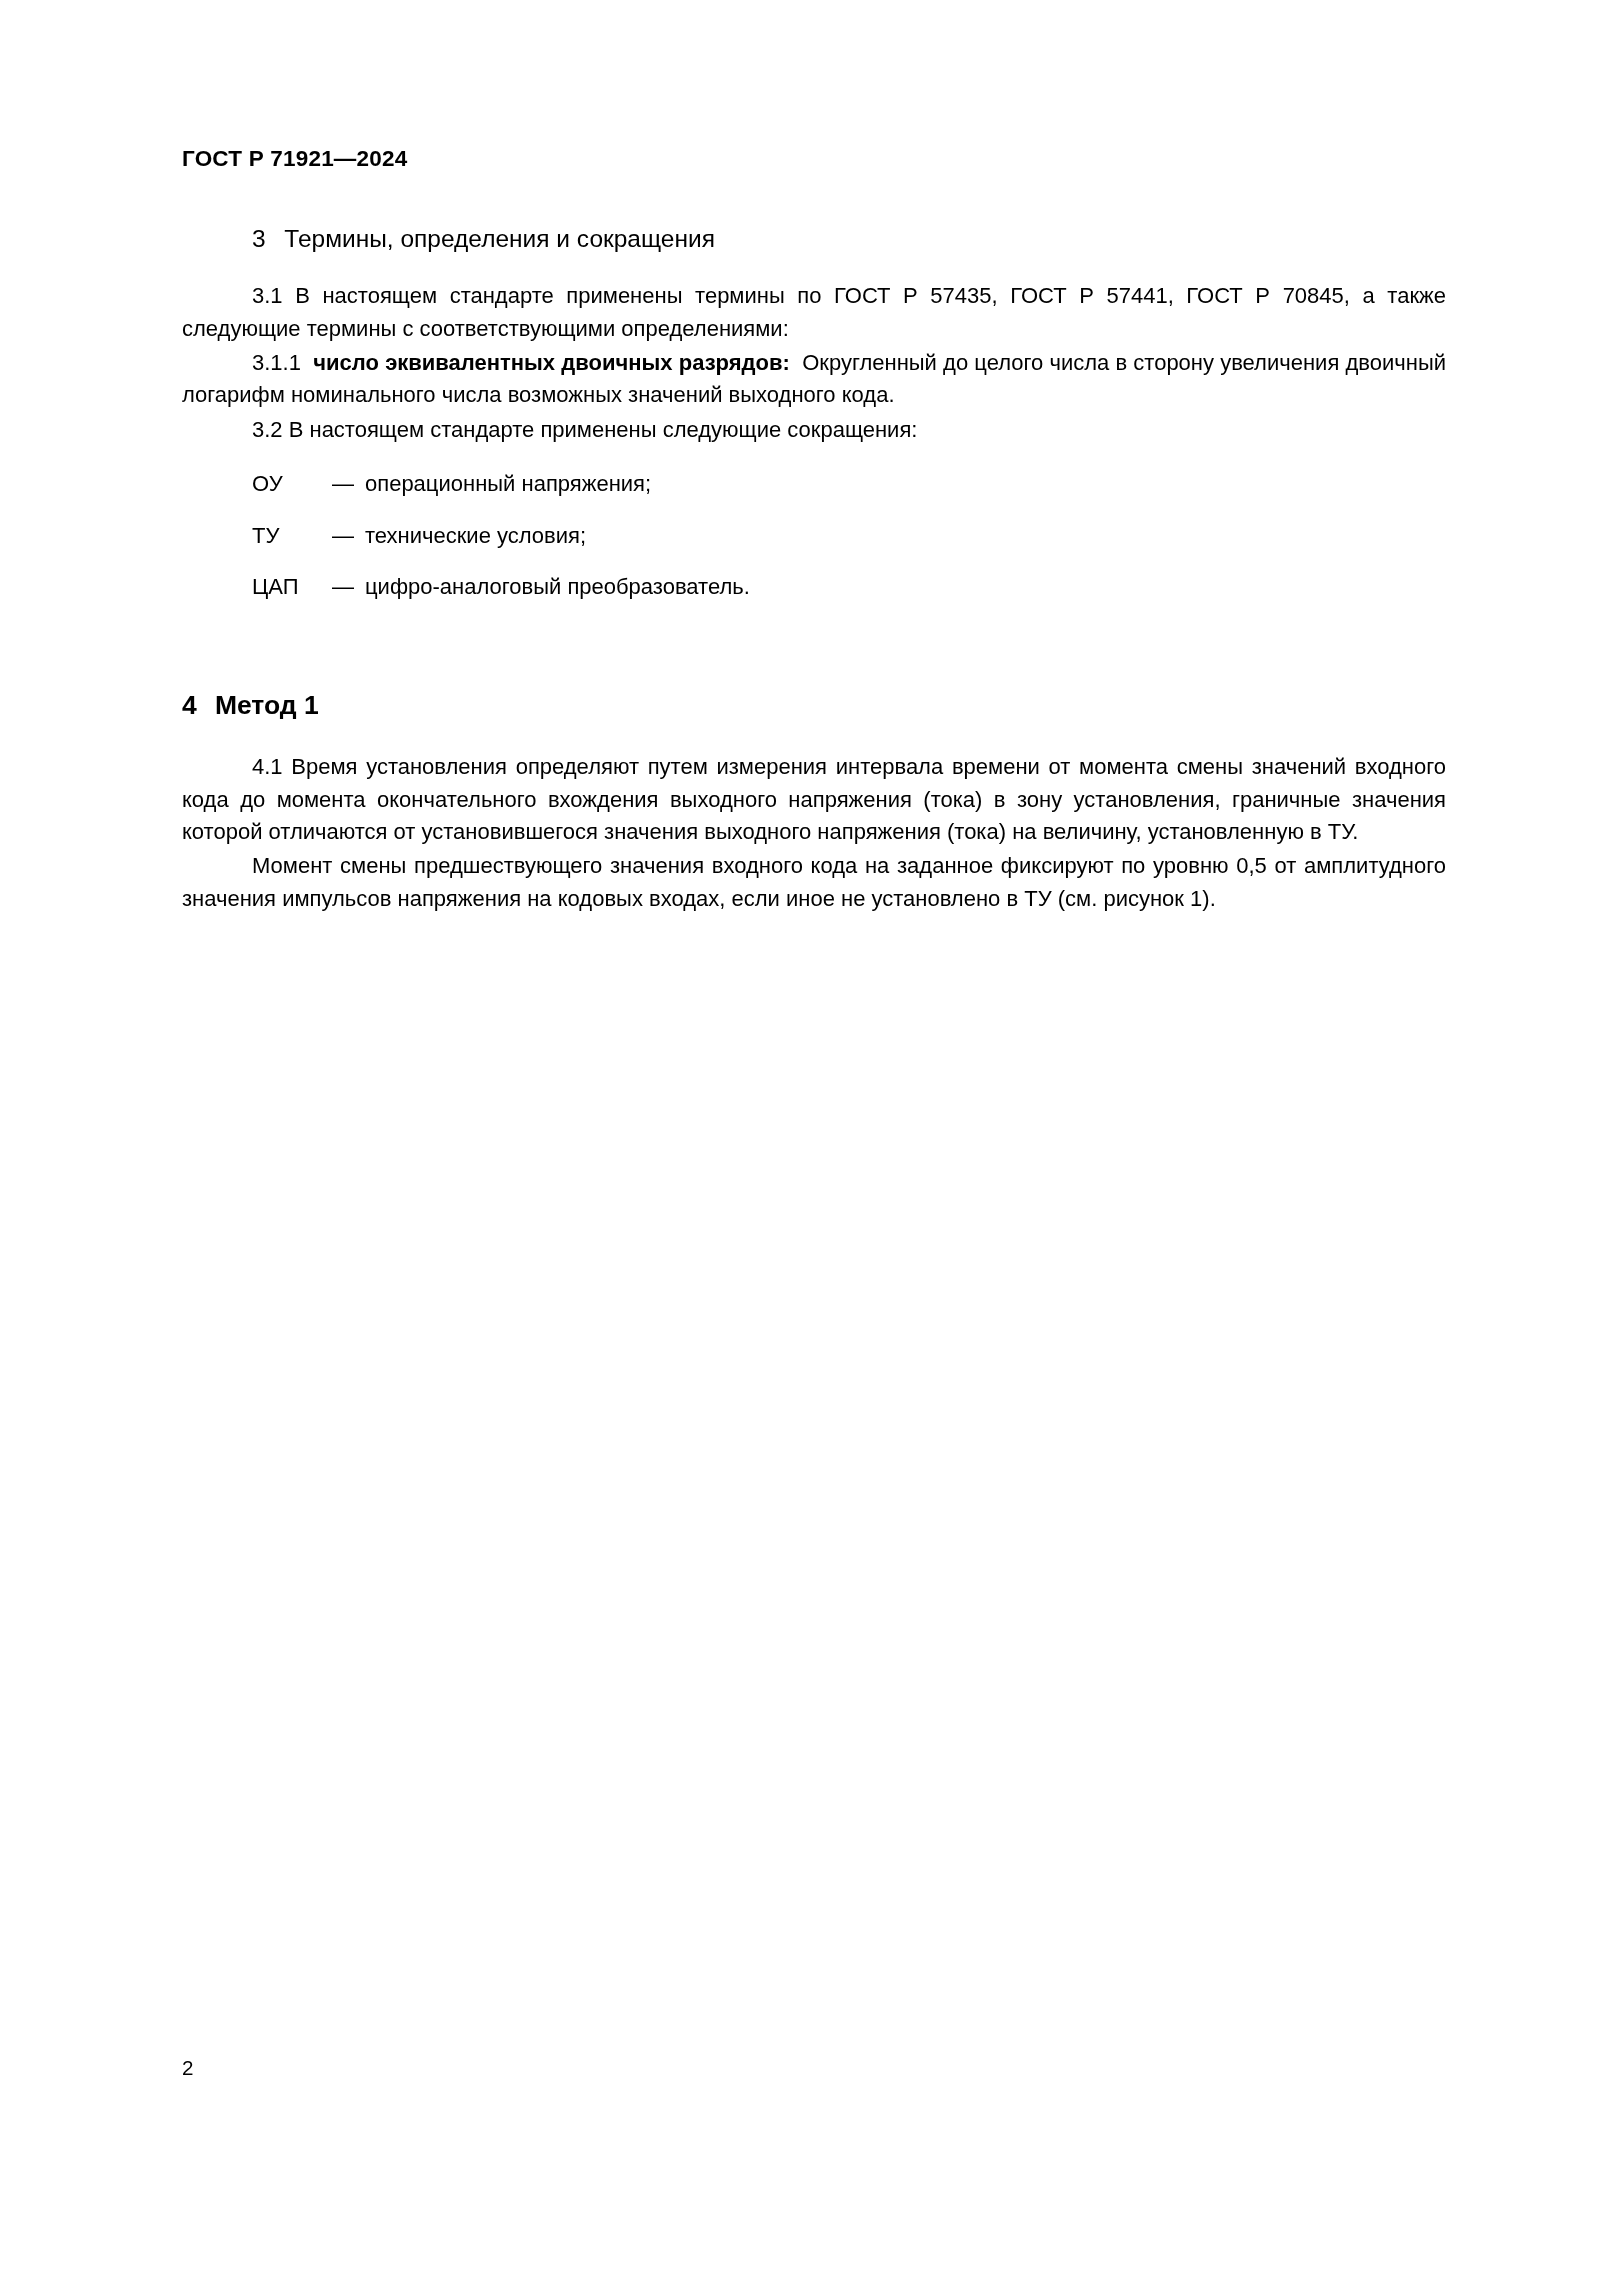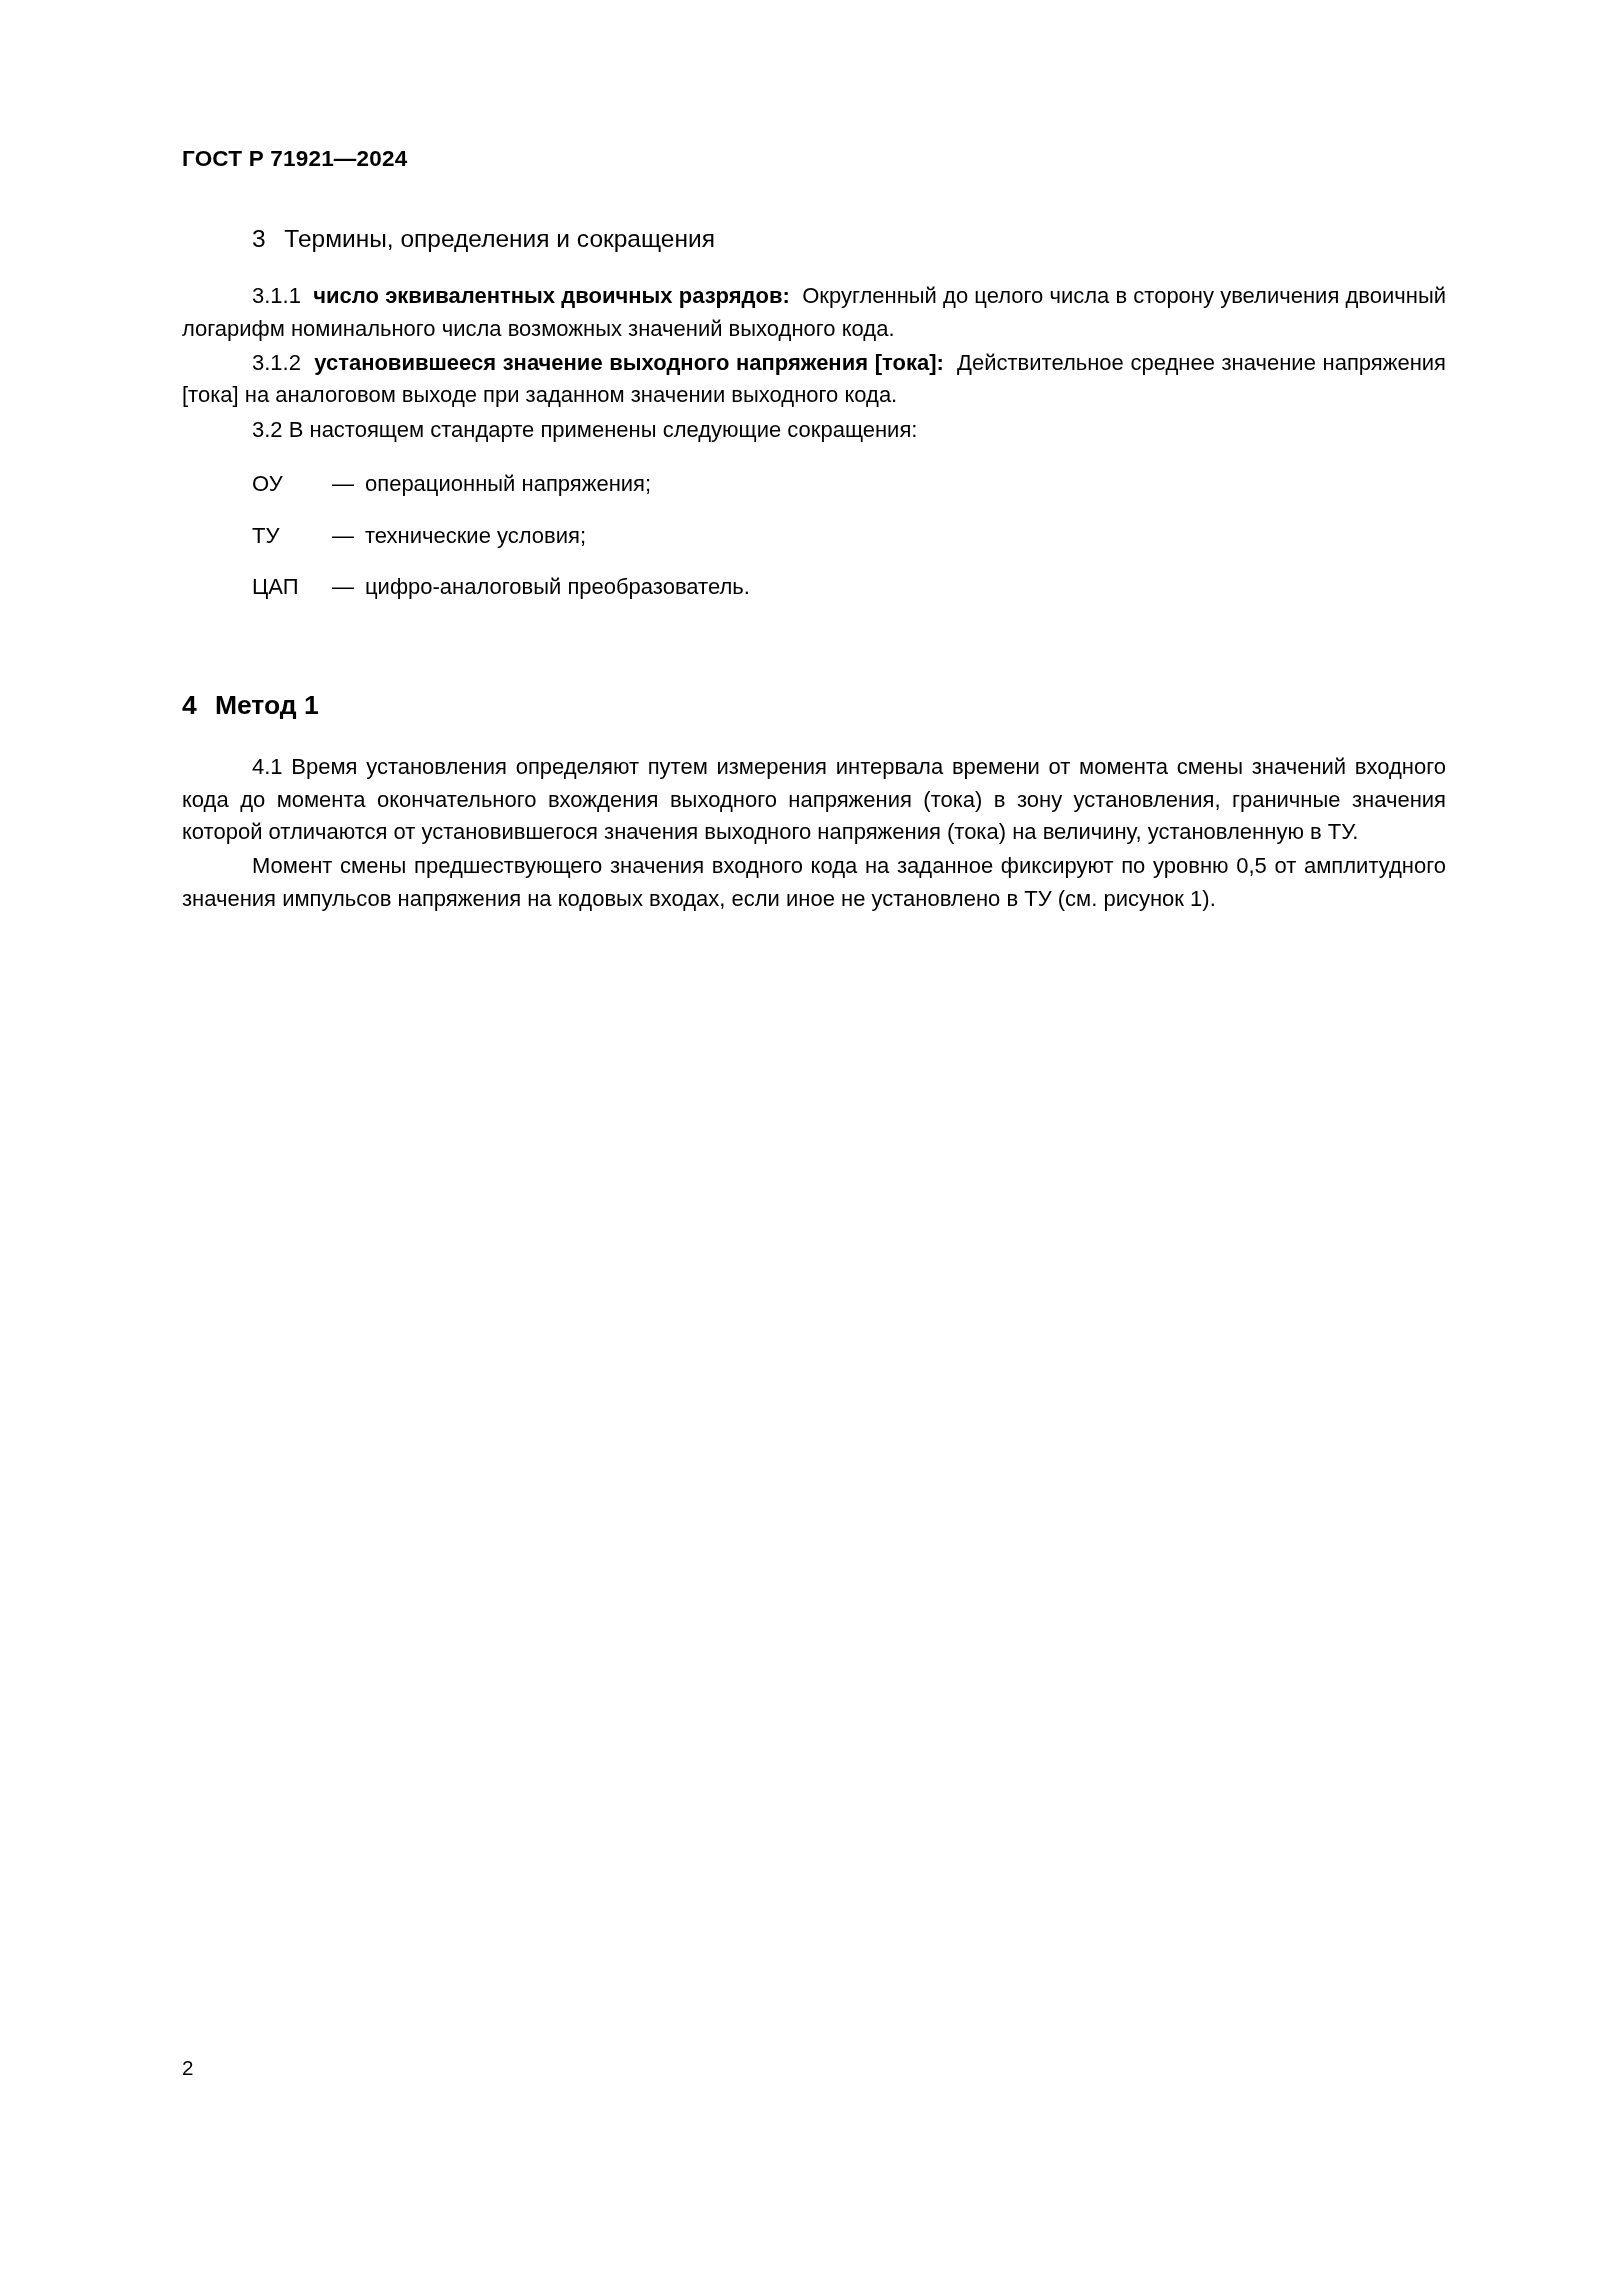--- a/index.html
+++ b/index.html
@@ -111,32 +111,28 @@
 
   <div class="content">
 
     <div class="header-line">ГОСТ Р 71921—2024</div>
 
     <h2 class="section-title">
       <span class="num">3</span>
       <span>Термины, определения и сокращения</span>
     </h2>
 
+    <p class="para indent">3.1  В настоящем стандарте применены термины по ГОСТ Р 57435, ГОСТ Р 57441, ГОСТ Р 70845, а также следующие термины с соответствующими определениями:</p>
 
     <p class="para indent">
       <span>3.1.1</span>&nbsp;
       <span class="b">число эквивалентных двоичных разрядов:</span>&nbsp;
       <span>Округленный до целого числа в сторону увеличения двоичный логарифм номинального числа возможных значений выходного кода.</span>
     </p>
 
-    <p class="para indent">
-      <span>3.1.2</span>&nbsp;
-      <span class="b">установившееся значение выходного напряжения [тока]:</span>&nbsp;
-      <span>Действительное среднее значение напряжения [тока] на аналоговом выходе при заданном значении выходного кода.</span>
-    </p>
 
     <p class="para indent">3.2  В настоящем стандарте применены следующие сокращения:</p>
 
     <div class="abbr-list">
       <div class="abbr-row">
         <span class="abbr-key">ОУ</span>
         <span class="abbr-dash">—</span>
         <span class="abbr-val">операционный напряжения;</span>
       </div>
       <div class="abbr-row">

